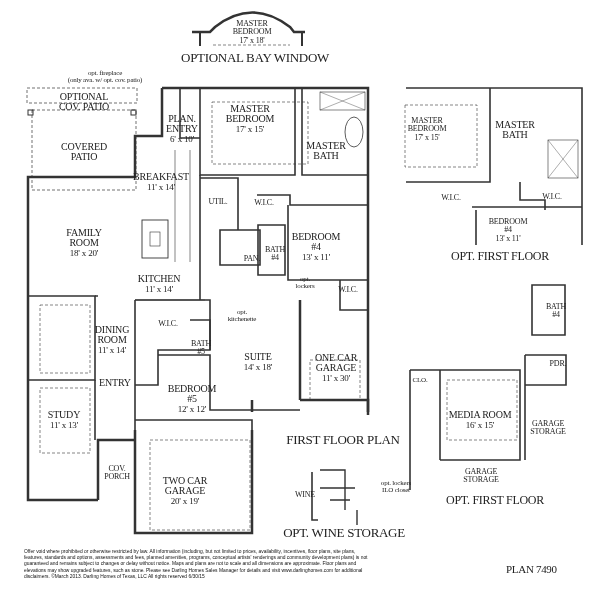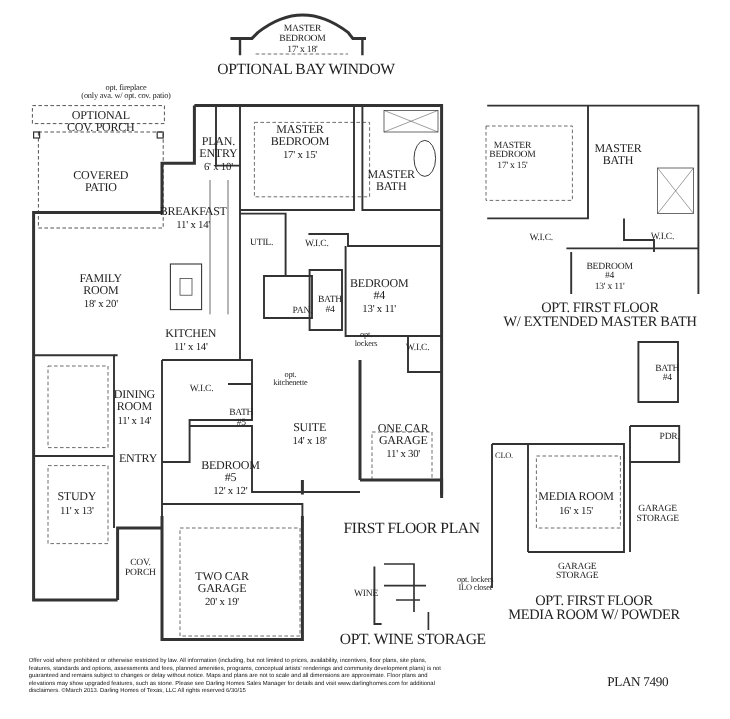--- a/index.html
+++ b/index.html
@@ -110,40 +110,38 @@
       <rect x="447" y="380" width="70" height="60"></rect>
     </g>
   </g>
 </svg>
 
 <div class="title" style="left:255px;top:51px;">OPTIONAL BAY WINDOW</div>
 <div class="title" style="left:343px;top:433px;">FIRST FLOOR PLAN</div>
 <div class="title" style="left:344px;top:526px;">OPT. WINE STORAGE</div>
 <div class="title two" style="left:500px;top:250px;">
   <div>OPT. FIRST FLOOR</div>
-  <div>W/ EXTENDED MASTER BATH</div>
 </div>
 <div class="title two" style="left:495px;top:494px;">
   <div>OPT. FIRST FLOOR</div>
-  <div>MEDIA ROOM W/ POWDER</div>
 </div>
 
 <div class="lbl small" style="left:252px;top:20px;">
   <span>MASTER</span><br>
   <span>BEDROOM</span>
   <span class="dim">17' x 18'</span>
 </div>
 
 <div class="lbl note" style="left:105px;top:70px;">
   <span>opt. fireplace</span><br>
   <span>(only ava. w/ opt. cov. patio)</span>
 </div>
 <div class="lbl" style="left:84px;top:92px;">
   <span>OPTIONAL</span><br>
-  <span>COV. PORCH</span>
+  <span>COV. PATIO</span>
 </div>
 <div class="lbl" style="left:84px;top:142px;">
   <span>COVERED</span><br>
   <span>PATIO</span>
 </div>
 <div class="lbl" style="left:182px;top:114px;">
   <span>PLAN.</span><br>
   <span>ENTRY</span>
   <span class="dim">6' x 10'</span>
 </div>

